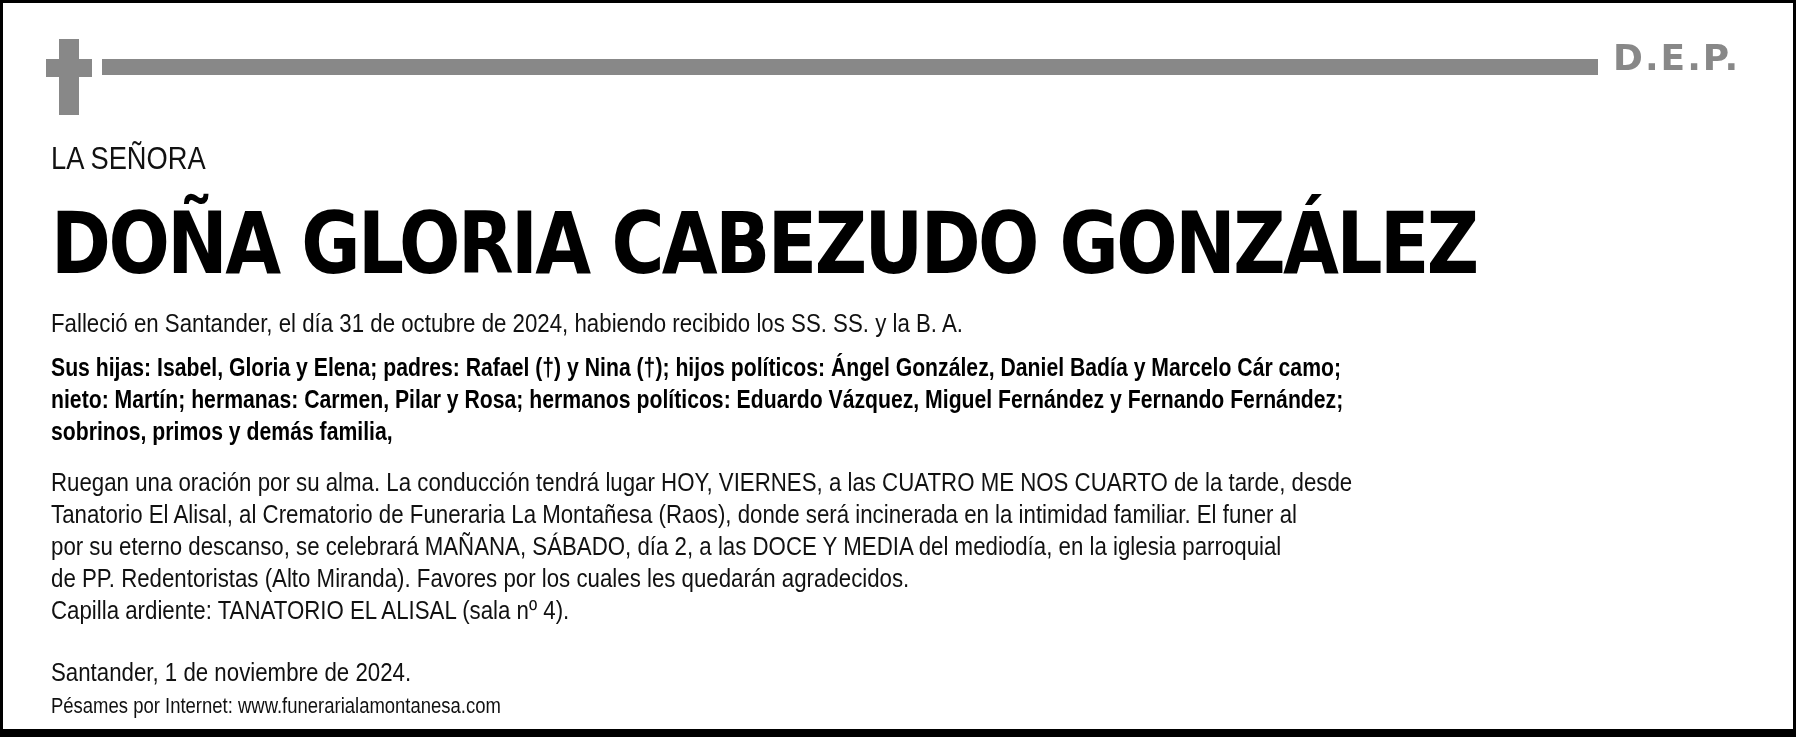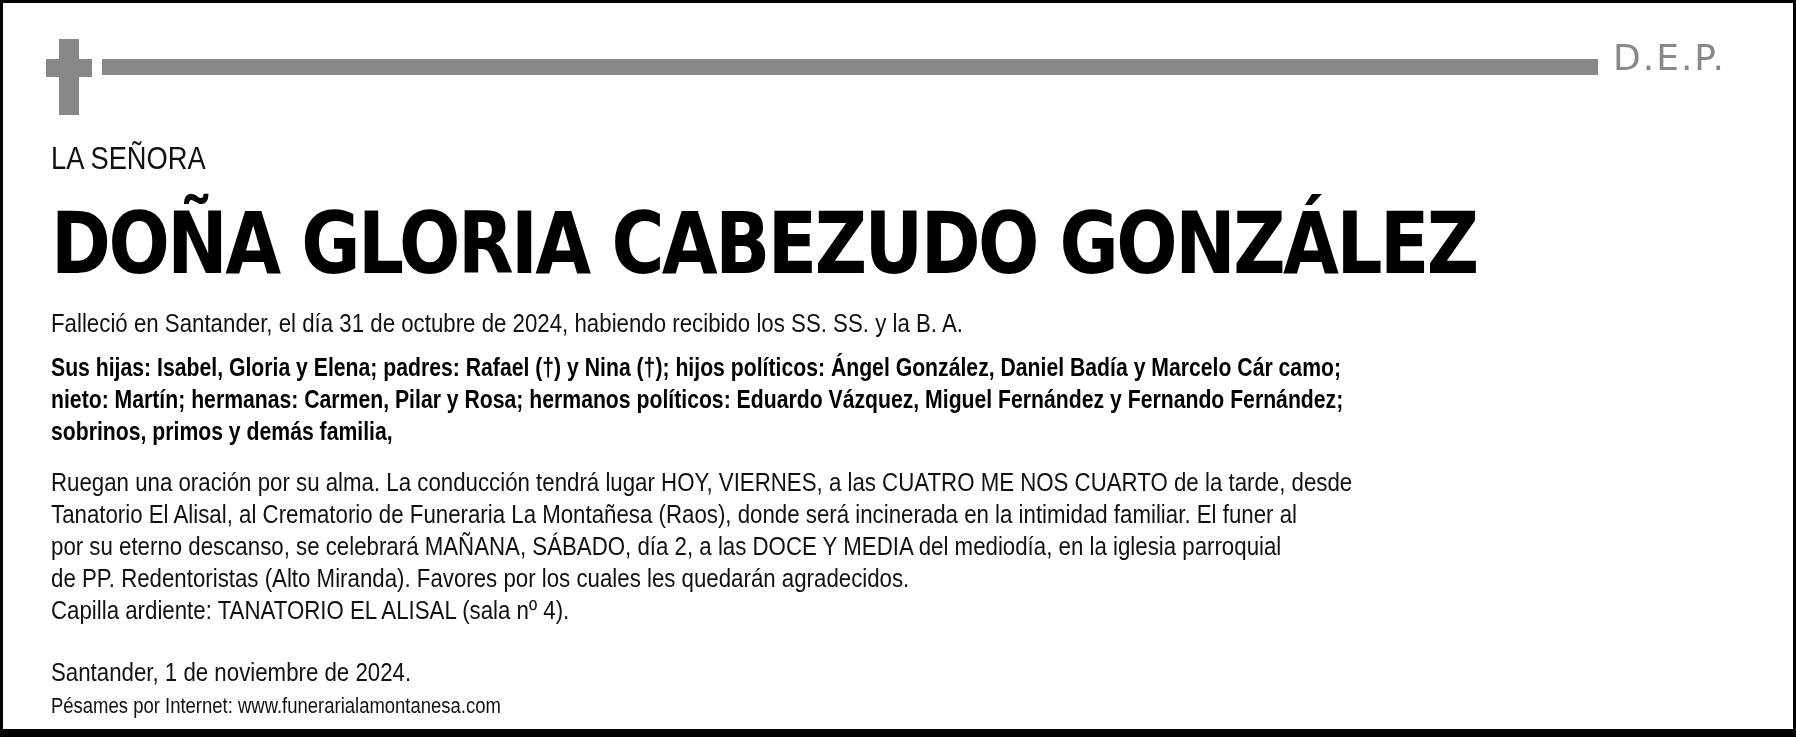--- a/index.html
+++ b/index.html
@@ -9,21 +9,21 @@
     box-sizing: border-box;
     border-top: 3px solid #000; border-left: 3px solid #000; border-right: 3px solid #000;
     border-bottom: 8px solid #000;
     background: #fff;
   }
   .cross-v { position: absolute; left: 56px; top: 36px; width: 20px; height: 76px; background: #888; }
   .cross-h { position: absolute; left: 43px; top: 56px; width: 46px; height: 18px; background: #888; }
   .rule { position: absolute; left: 99px; top: 56px; width: 1496px; height: 16px; background: #888; }
   .dep {
     position: absolute; left: 1610px; top: 34px;
-    font-family: "DejaVu Sans", sans-serif; font-weight: normal; font-size: 36px;
+    font-family: "DejaVu Sans", sans-serif; font-weight: bold; font-size: 36px;
     color: #888; letter-spacing: 2px;
   }
   .txt { position: absolute; left: 48px; font-family: "Liberation Sans", sans-serif; color: #111; white-space: nowrap; }
   .senora { top: 138px; font-size: 31px; letter-spacing: 0px; transform: scaleX(0.88); transform-origin: left; }
   .name {
     top: 190px; font-family: "DejaVu Sans", sans-serif; font-weight: bold;
     font-size: 86px; color: #000; letter-spacing: -3px;
     transform: scaleX(0.84); transform-origin: left;
   }
   .line { font-size: 26.5px; line-height: 32px; transform: scaleX(0.84); transform-origin: left; }

